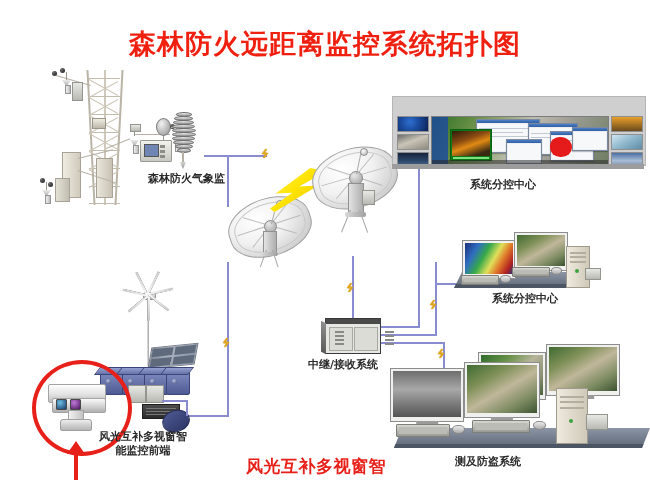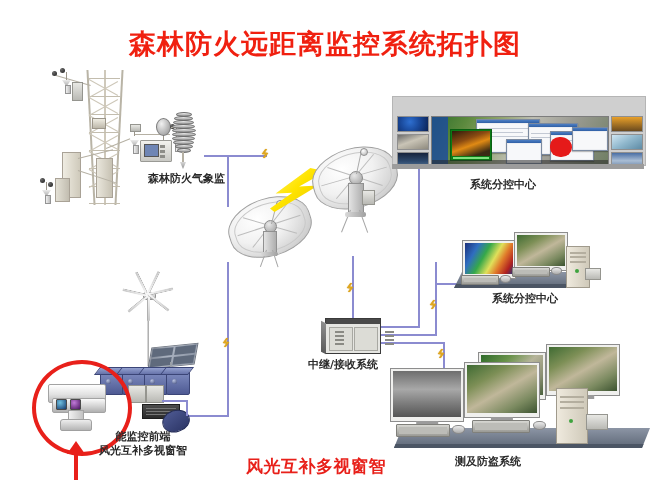--- a/index.html
+++ b/index.html
@@ -592,19 +592,19 @@
     <div class="glass" style="left:10px;top:17px;"></div>
     <div class="glass2" style="left:24px;top:17px;"></div>
     <div class="neck"></div>
     <div class="basez"></div>
   </div>
   <div class="hilite"></div>
   <div class="arrowline"></div>
   <div class="arrowhead"></div>
 
   <div class="lbl two" style="left:88px;top:430px;width:110px;text-align:center;">
+    <div>风光互补多视窗智</div>
     <div>能监控前端</div>
-    <div>风光互补多视窗智</div>
   </div>
 
   <div class="lbl-red" style="left:246px;top:455px;">风光互补多视窗智</div>
 
 </div>
 
 </body></html>

